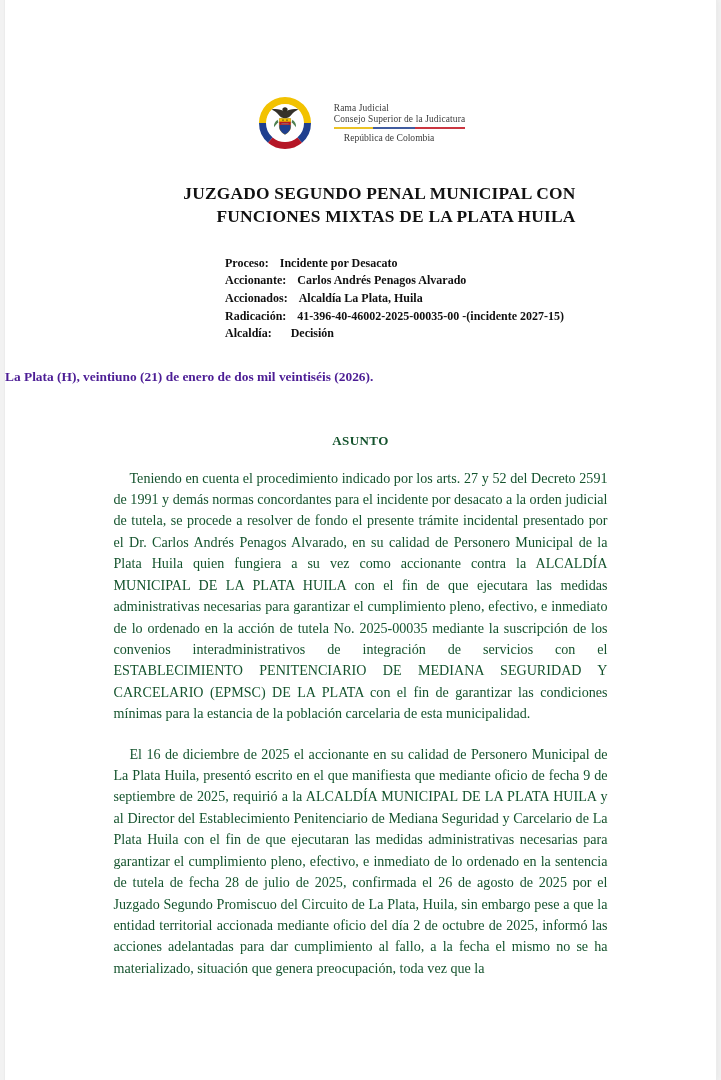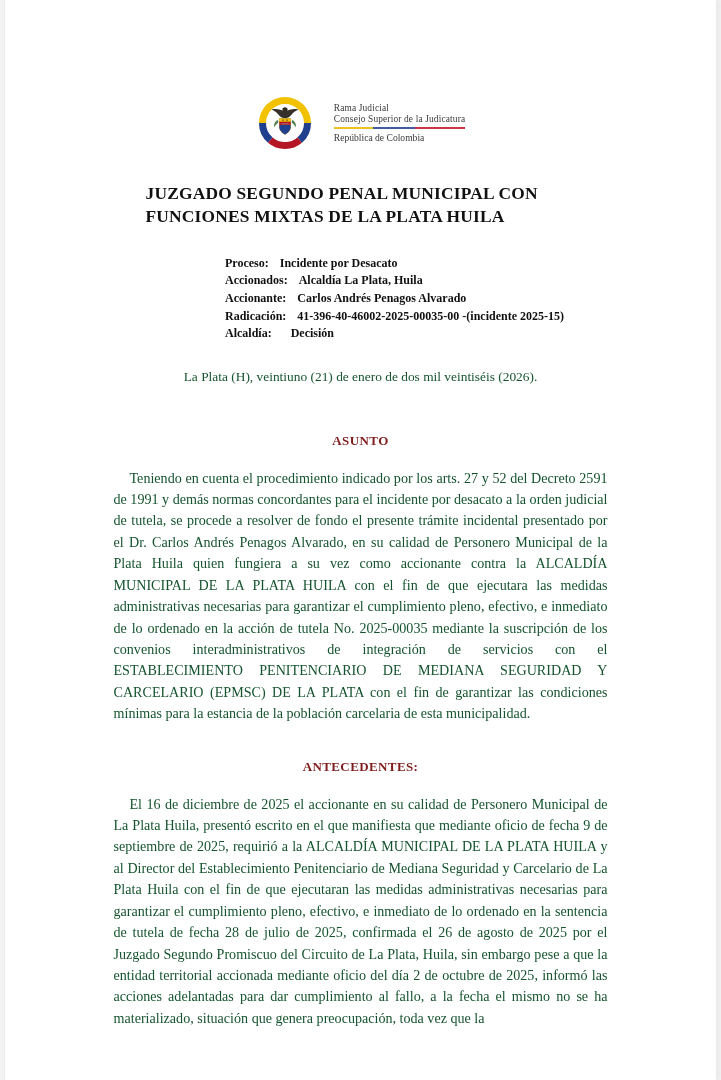--- a/index.html
+++ b/index.html
@@ -59,27 +59,28 @@
     background: linear-gradient(to right,
        #e8b800 0%, #e8b800 30%,
        #1f3f8f 30%, #1f3f8f 62%,
        #c1121f 62%, #c1121f 100%);
     opacity: 0.85;
   }
   .lh-line3 {
     font-family: "Liberation Serif", "DejaVu Serif", serif;
     font-size: 9.6px;
     white-space: nowrap;
+    margin-left: 10px;
   }
 
   
   .doc-title {
     margin: 30px auto 0 auto;
     width: 430px;
-    text-align: left;
+    text-align: right;
     font-weight: bold;
     font-size: 17.4px;
     line-height: 1.35;
     letter-spacing: 0.2px;
     color: #111;
   }
 
   
   .meta {
     margin: 26px 0 0 220px;
@@ -87,38 +88,37 @@
     font-size: 12px;
     line-height: 1.46;
     color: #101010;
   }
   .meta-row { white-space: nowrap; }
   .meta-row .gap { display: inline-block; width: 8px; }
 
   
   .dateline {
     margin: 26px auto 0 auto;
-    text-align: center;
-    font-weight: normal;
+    font-weight: bold;
     font-size: 13.4px;
-    color: #14532d;
+    color: #4c1d95;
   }
 
   
   .body-area {
     margin: 0 auto;
     width: 494px;
     padding-top: 0;
   }
   .section-heading {
     text-align: center;
     font-weight: bold;
     font-size: 13px;
     letter-spacing: 0.4px;
-    color: #7f1d1d;
+    color: #14532d;
   }
   .h-asunto { margin-top: 48px; }
   .h-antecedentes { margin-top: 34px; }
 
   .para {
     margin-top: 19px;
     text-align: justify;
     text-justify: inter-word;
     font-size: 14.1px;
     line-height: 1.52;
@@ -171,42 +171,41 @@
   </div>
 
   <div class="doc-title">JUZGADO SEGUNDO PENAL MUNICIPAL CON FUNCIONES MIXTAS DE LA PLATA HUILA</div>
 
   <div class="meta">
     <div class="meta-row">
       <span>Proceso:</span>
       <span class="gap"></span><span>Incidente por Desacato</span>
     </div>
     <div class="meta-row">
+      <span>Accionante:</span>
+      <span class="gap"></span><span>Carlos Andrés Penagos Alvarado</span>
+    </div>
+    <div class="meta-row">
       <span>Accionados:</span>
       <span class="gap"></span><span>Alcaldía La Plata, Huila</span>
     </div>
     <div class="meta-row">
-      <span>Accionante:</span>
-      <span class="gap"></span><span>Carlos Andrés Penagos Alvarado</span>
-    </div>
-    <div class="meta-row">
       <span>Radicación:</span>
-      <span class="gap"></span><span>41-396-40-46002-2025-00035-00 -(incidente 2025-15)</span>
+      <span class="gap"></span><span>41-396-40-46002-2025-00035-00 -(incidente 2027-15)</span>
     </div>
     <div class="meta-row">
       <span>Alcaldía:</span>
       <span class="gap"></span><span class="gap"></span><span>Decisión</span>
     </div>
   </div>
 
   <div class="dateline">La Plata (H), veintiuno (21) de enero de dos mil veintiséis (2026).</div>
 
   <div class="body-area">
 
     <div class="section-heading h-asunto">ASUNTO</div>
     <p class="para">Teniendo en cuenta el procedimiento indicado por los arts. 27 y 52 del Decreto 2591 de 1991 y demás normas concordantes para el incidente por desacato a la orden judicial de tutela, se procede a resolver de fondo el presente trámite incidental presentado por el Dr. Carlos Andrés Penagos Alvarado, en su calidad de Personero Municipal de la Plata Huila quien fungiera a su vez como accionante contra la ALCALDÍA MUNICIPAL DE LA PLATA HUILA con el fin de que ejecutara las medidas administrativas necesarias para garantizar el cumplimiento pleno, efectivo, e inmediato de lo ordenado en la acción de tutela No. 2025-00035 mediante la suscripción de los convenios interadministrativos de integración de servicios con el ESTABLECIMIENTO PENITENCIARIO DE MEDIANA SEGURIDAD Y CARCELARIO (EPMSC) DE LA PLATA con el fin de garantizar las condiciones mínimas para la estancia de la población carcelaria de esta municipalidad.</p>
 
-    <div class="section-heading h-antecedentes">ANTECEDENTES:</div>
     <p class="para para-antecedentes">El 16 de diciembre de 2025 el accionante en su calidad de Personero Municipal de La Plata Huila, presentó escrito en el que manifiesta que mediante oficio de fecha 9 de septiembre de 2025, requirió a la ALCALDÍA MUNICIPAL DE LA PLATA HUILA y al Director del Establecimiento Penitenciario de Mediana Seguridad y Carcelario de La Plata Huila con el fin de que ejecutaran las medidas administrativas necesarias para garantizar el cumplimiento pleno, efectivo, e inmediato de lo ordenado en la sentencia de tutela de fecha 28 de julio de 2025, confirmada el 26 de agosto de 2025 por el Juzgado Segundo Promiscuo del Circuito de La Plata, Huila, sin embargo pese a que la entidad territorial accionada mediante oficio del día 2 de octubre de 2025, informó las acciones adelantadas para dar cumplimiento al fallo, a la fecha el mismo no se ha materializado, situación que genera preocupación, toda vez que la</p>
 
   </div>
 
 </div>
 
 </body></html>

